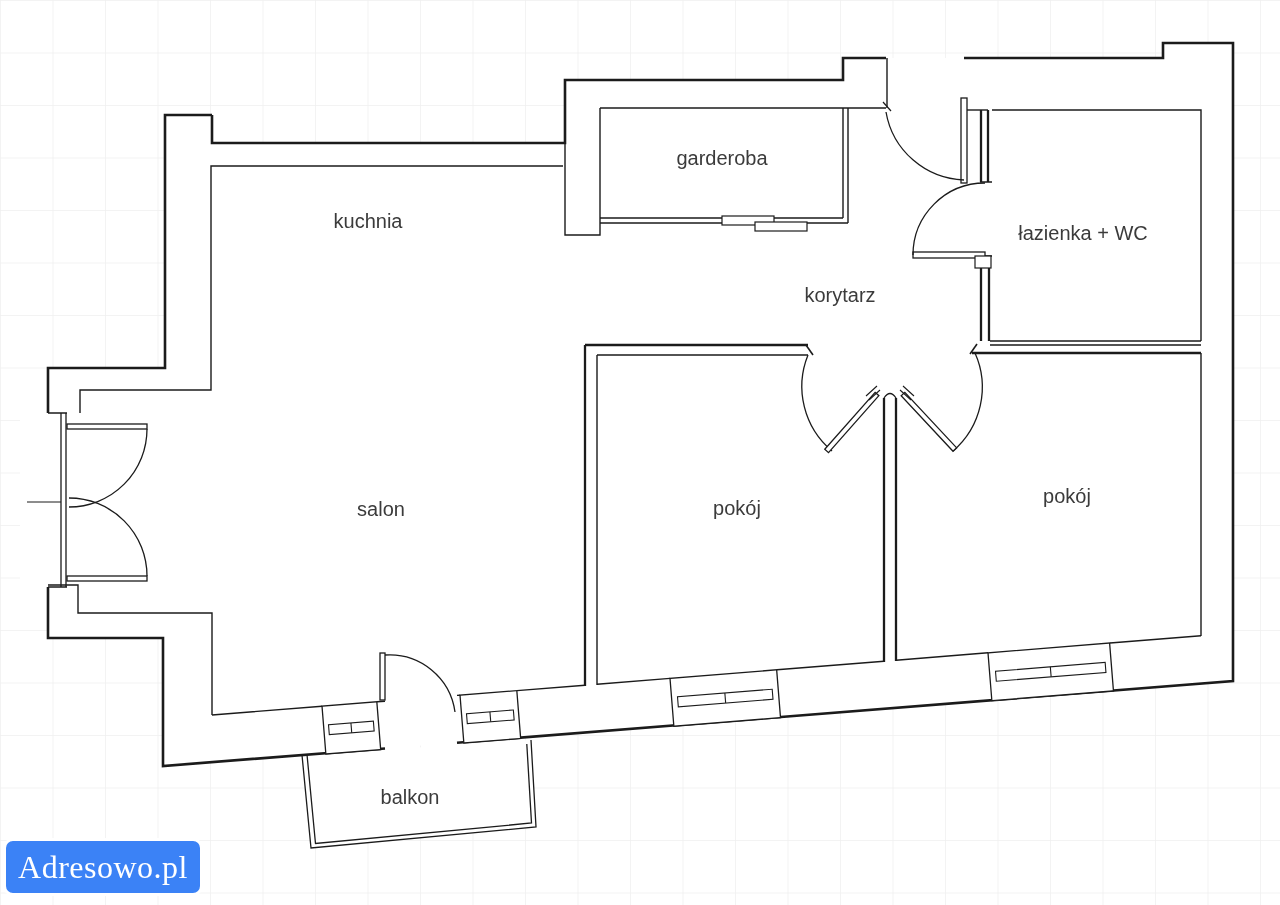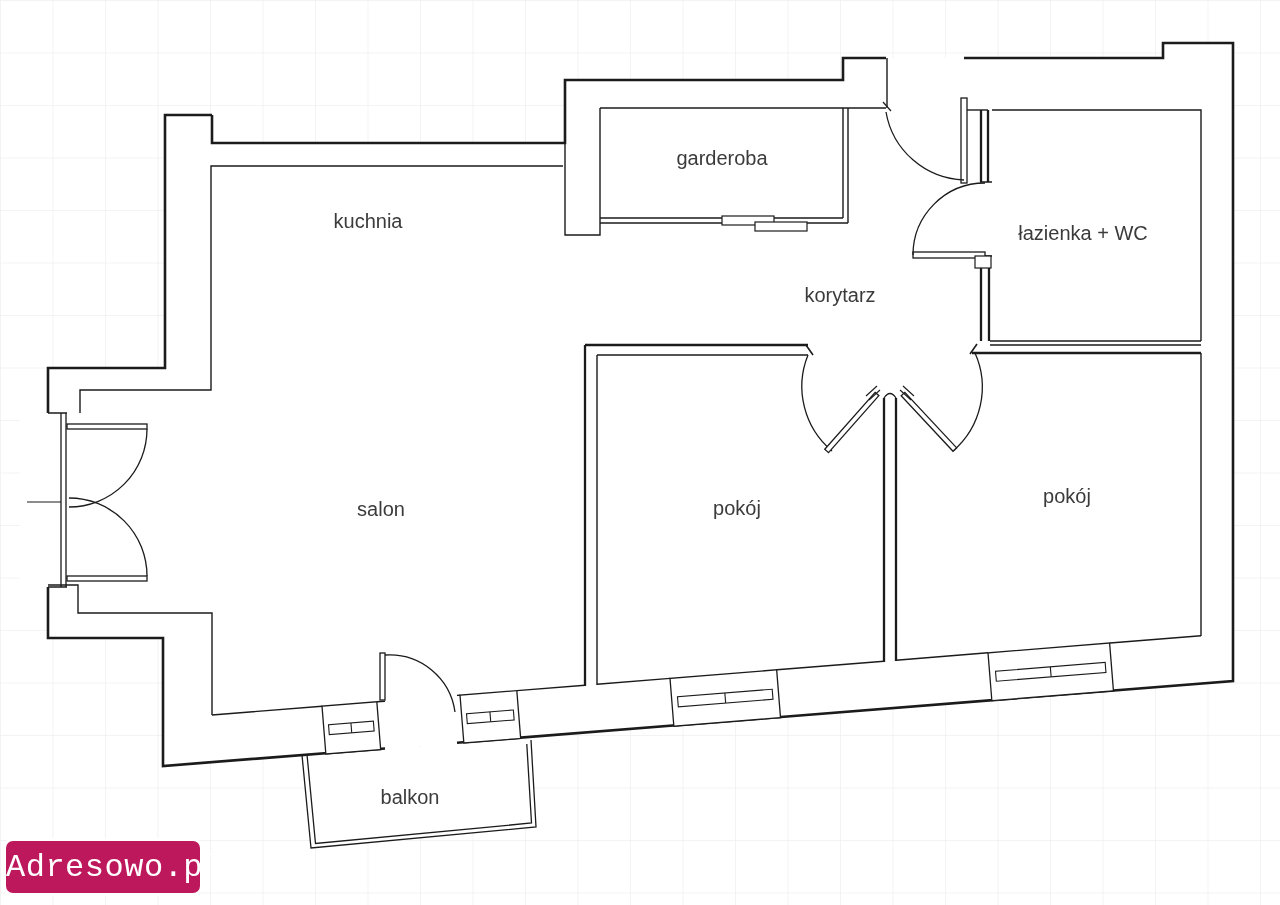--- a/index.html
+++ b/index.html
@@ -2,23 +2,23 @@
 <html><head>
 <meta charset="utf-8">
 <style>
   html,body{margin:0;padding:0;background:#ffffff;}
   .stage{position:relative;width:1280px;height:905px;background:#ffffff;overflow:hidden;
          font-family:"Liberation Sans", sans-serif;}
   svg{position:absolute;left:0;top:0;}
   .room-label{font-family:"Liberation Sans", sans-serif;font-size:20px;fill:#3b3b3b;}
   .watermark{
     position:absolute;left:3px;top:838px;width:200px;height:58px;
-    background:#be185d;border:3px solid #ffffff;border-radius:10px;
-    box-sizing:border-box;display:flex;align-items:center;justify-content:flex-start;
-    color:#ffffff;font-size:32px;font-family:Liberation Mono, monospace;
+    background:#3b82f6;border:3px solid #ffffff;border-radius:10px;
+    box-sizing:border-box;display:flex;align-items:center;justify-content:center;
+    color:#ffffff;font-size:32px;font-family:Liberation Serif, serif;
     letter-spacing:0.5px;
   }
 </style>
 </head>
 <body>
 
 <div class="stage">
   <svg width="1280" height="905" viewBox="0 0 1280 905">
 
     <defs>

